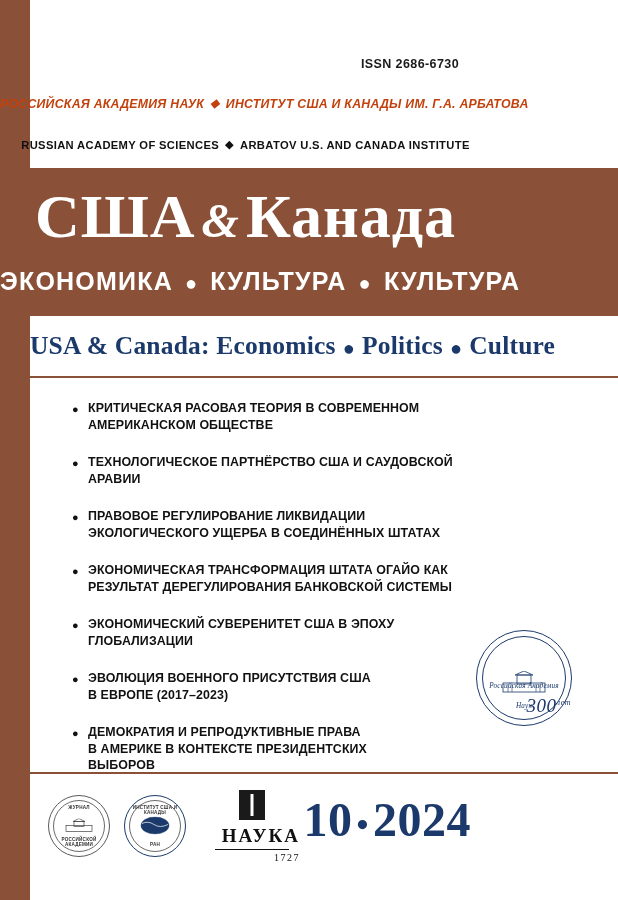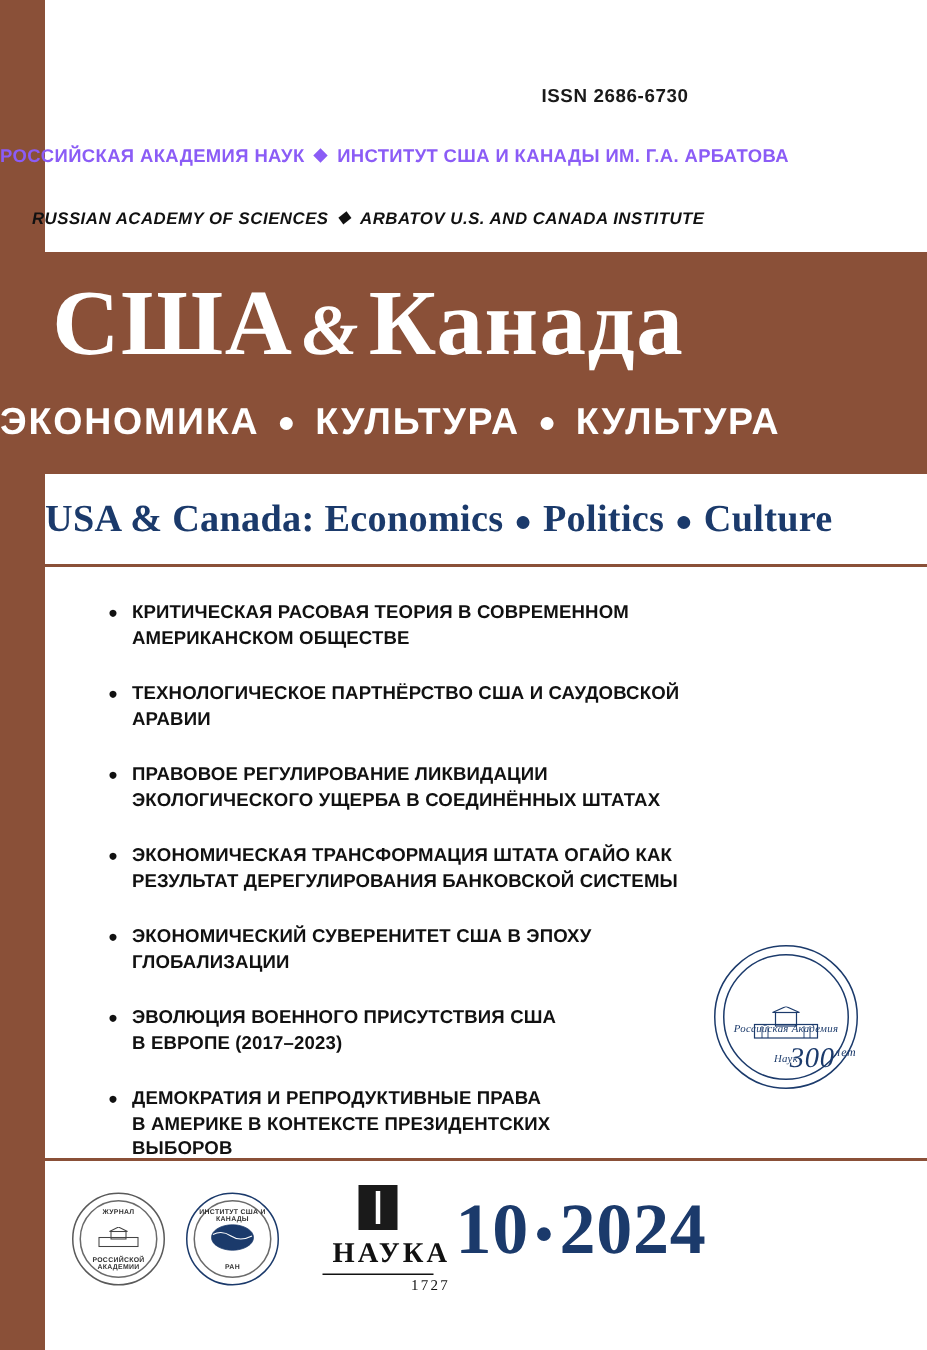--- a/index.html
+++ b/index.html
@@ -48,36 +48,36 @@
     font-weight: 600;
   }
   .acad-ru {
     position: absolute;
     left: 0;
     right: 0;
     top: 97px;
     text-align: center;
     font-size: 12.3px;
     font-weight: 700;
-    color: #8b5cf6;
+    color: #c2410c;
     letter-spacing: 0.25px;
     white-space: nowrap;
+    font-style: italic;
   }
   .acad-en {
     position: absolute;
     left: 0;
     right: 0;
     top: 139px;
     text-align: center;
     font-size: 11.2px;
     font-weight: 700;
     color: #111;
     letter-spacing: 0.35px;
     white-space: nowrap;
-    font-style: italic;
   }
   .diamond {
     display: inline-block;
     transform: translateY(-1px) scale(0.95);
     padding: 0 6px;
   }
   
   .title-band {
     position: absolute;
     left: 0;

